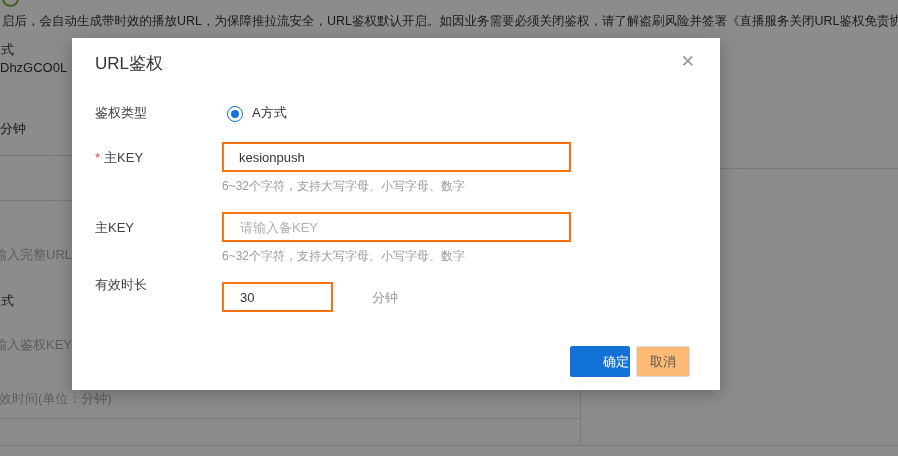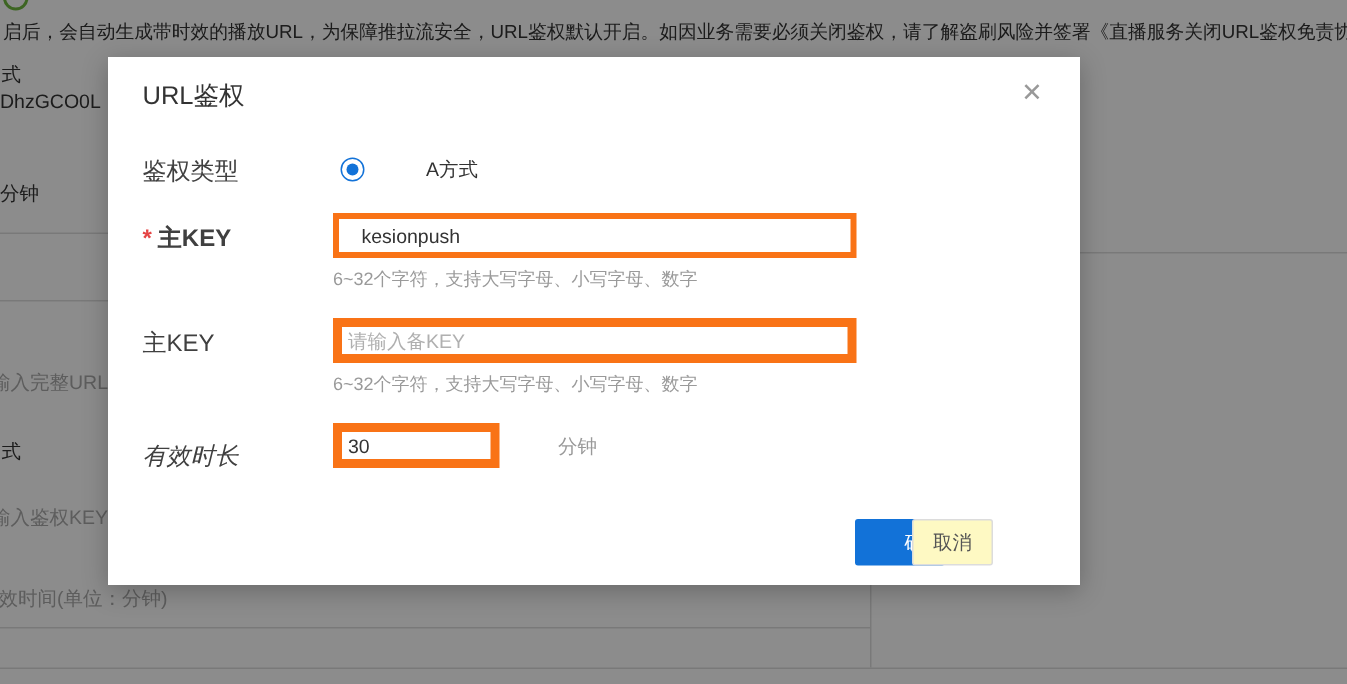--- a/index.html
+++ b/index.html
@@ -38,55 +38,55 @@
   .modal-title {
     position: absolute; left: 23px; top: 14px;
     font-size: 17px; color: #333;
   }
   .modal-close {
     position: absolute; right: 25px; top: 15px;
     font-size: 17px; color: #999; cursor: pointer; line-height: 1;
   }
   .field-label {
     position: absolute; left: 23px;
-    font-size: 16px; color: #404040; white-space: nowrap;
+    font-size: 13px; color: #404040; white-space: nowrap;
   }
   .req-mark { color: #e54545; margin-right: 4px; }
 
-  .radio-wrap { position: absolute; left: 155px; top: 66px; display: flex; align-items: center; gap: 32px; }
+  .radio-wrap { position: absolute; left: 155px; top: 66px; display: flex; align-items: flex-end; }
   .radio-outer {
     width: 16px; height: 16px; border: 1.5px solid #1272d8; border-radius: 50%;
     display: inline-flex; align-items: center; justify-content: center; background: #fff;
   }
   .radio-inner { width: 8px; height: 8px; border-radius: 50%; background: #1272d8; }
   .radio-label { font-size: 13px; color: #333; margin-left: 9px; }
 
   .txt-input {
     position: absolute; left: 150px; height: 30px;
-    font-size: 13px; color: #333; padding-left: 4px;
-    border: 6px solid #f97316; border-radius: 0; outline: none;
+    font-size: 13px; color: #333; padding-left: 16px;
+    border: 2px solid #f97316; border-radius: 0; outline: none;
     font-family: "Liberation Sans", "DejaVu Sans", sans-serif;
     background: #fff;
   }
   .txt-input::placeholder { color: #b0b0b0; }
-  .input-main { top: 104px; width: 349px; border: 4px solid #f97316; padding-left: 15px; }
+  .input-main { top: 104px; width: 349px; border: 2px solid #f97316; padding-left: 15px; }
   .input-backup { top: 174px; width: 349px; }
   .input-valid { top: 244px; width: 111px; }
   .hint { position: absolute; left: 150px; font-size: 12px; color: #9a9a9a; white-space: nowrap; }
   .hint-1 { top: 140px; }
   .hint-2 { top: 210px; }
   .unit { position: absolute; left: 300px; top: 251px; font-size: 13px; color: #999; }
 
   .btn {
     position: absolute; top: 308px; height: 31px;
     font-size: 13px; border-radius: 2px; cursor: pointer; text-align: center;
     font-family: "Liberation Sans", "DejaVu Sans", sans-serif;
   }
   .btn-confirm { left: 498px; width: 60px; background: #1272d8; color: #fff; border: 1px solid #1272d8; padding-left: 32px; }
-  .btn-cancel { left: 536px; width: 54px; background: #fef9c3; color: #555; border: 1px solid #dcdcdc; }
+  .btn-cancel { left: 564px; width: 54px; background: #fdba74; color: #555; border: 1px solid #dcdcdc; }
 </style>
 </head>
 <body>
 
 <div class="page">
   <span class="toggle-arc"></span>
 
   <div class="top-notice"><span>启后，会自动生成带时效的播放URL，为保障推拉流安全，URL鉴权默认开启。如因业务需要必须关闭鉴权，请了解盗刷风险并签署《直播服务关闭URL鉴权免责协议》</span></div>
 
   <span class="bg-text bg-dark" style="left:1px; top:41px;">式</span>
@@ -112,27 +112,27 @@
   <div class="modal-close">✕</div>
 
   <div class="field-label" style="top:66px;">鉴权类型</div>
   <div class="radio-wrap">
     <span class="radio-outer">
         <span class="radio-inner"></span>
       </span>
     <span class="radio-label">A方式</span>
   </div>
 
-  <div class="field-label" style="top:111px;font-weight:bold;"><span class="req-mark">*</span><span>主KEY</span></div>
+  <div class="field-label" style="top:111px;"><span class="req-mark">*</span><span>主KEY</span></div>
   <input class="txt-input input-main" type="text" value="kesionpush" style="">
   <div class="hint hint-1">6~32个字符，支持大写字母、小写字母、数字</div>
 
   <div class="field-label" style="top:181px;">主KEY</div>
   <input class="txt-input input-backup" type="text" placeholder="请输入备KEY" style="">
   <div class="hint hint-2">6~32个字符，支持大写字母、小写字母、数字</div>
 
-  <div class="field-label" style="top:256px;font-style:italic;">有效时长</div>
+  <div class="field-label" style="top:238px;">有效时长</div>
   <input class="txt-input input-valid" type="text" value="30" style="">
   <span class="unit">分钟</span>
 
   <button class="btn btn-confirm">确定</button>
   <button class="btn btn-cancel">取消</button>
 </div>
 
 </body></html>

